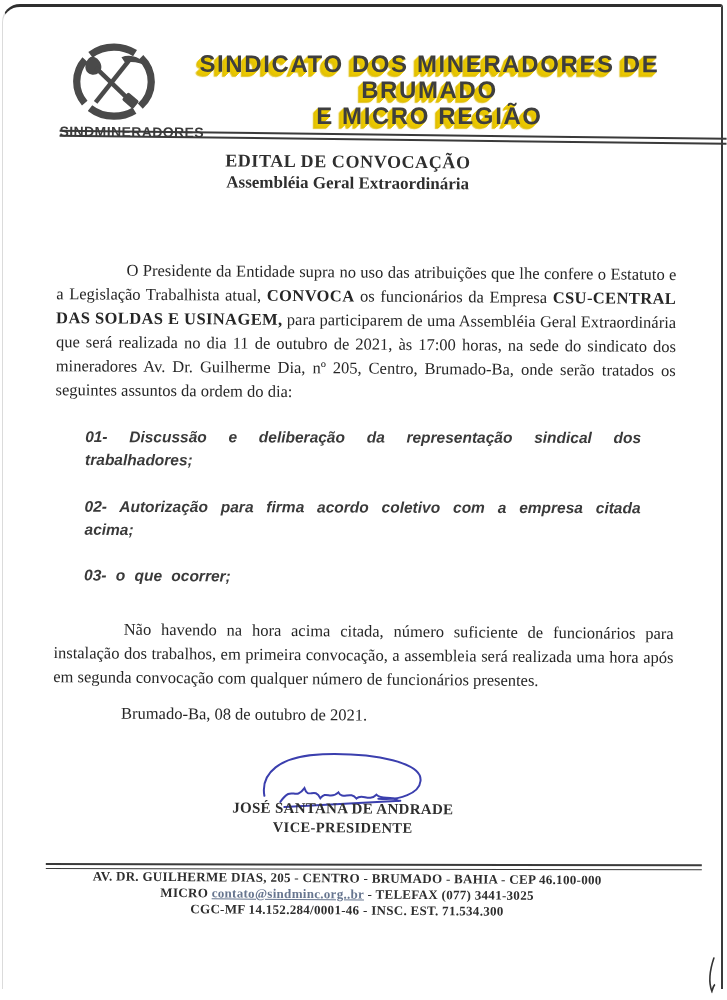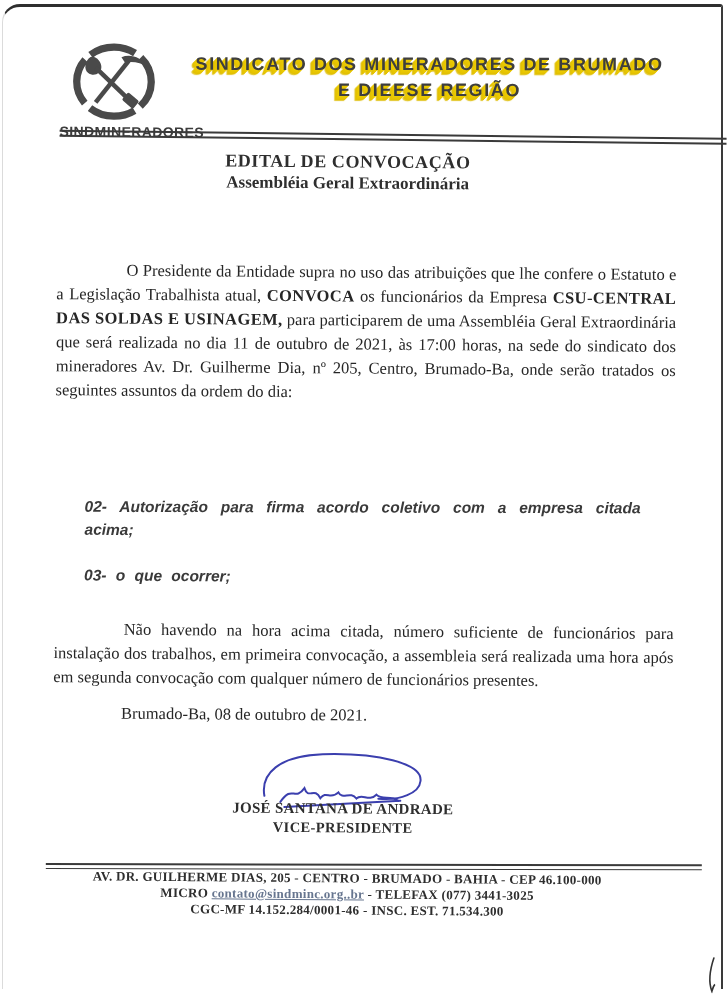--- a/index.html
+++ b/index.html
@@ -32,21 +32,21 @@
   .logo-caption{
     font-family:"Liberation Sans", sans-serif; font-weight:bold;
     font-size:14px; letter-spacing:0.4px; color:#3c3c3c; margin-top:1px;
     white-space:nowrap;
   }
   .org-name{
     position:absolute; top:48px; left:150px; right:18px;
     text-align:center;
     font-family:"Liberation Sans", sans-serif;
     font-weight:bold;
-    font-size:18px; line-height:26px;
+    font-size:24px; line-height:26px;
     letter-spacing:1.6px;
     color:#3e3e3e;
     transform:rotate(-0.4deg);
     text-shadow:
       -1px 1px 0 #eccb02,
       -2px 2px 0 #e9c702,
       -3px 3px 0 #e6c402,
       -4px 4px 0 #e2c002,
       -5px 5px 1px rgba(222,188,2,0.85);
   }
@@ -132,30 +132,31 @@
       <rect x="60" y="58" width="16" height="11" rx="2" fill="#4a4a4a" transform="rotate(40 68 64)"></rect>
 
       <path d="M58 16 C68 12 80 16 86 26 C80 22 70 20 62 22 Z" fill="#4a4a4a"></path>
       <line x1="66" y1="20" x2="30" y2="66" stroke="#4a4a4a" stroke-width="5"></line>
     </svg>
     <div class="logo-caption">SINDMINERADORES</div>
   </div>
 
   <div class="org-name">
     <div>SINDICATO DOS MINERADORES DE BRUMADO</div>
-    <div>E DIEESE REGIÃO</div>
+    <div>E MICRO REGIÃO</div>
   </div>
 
   <div class="header-divider"></div>
 
   <div class="doc-title">EDITAL DE CONVOCAÇÃO</div>
   <div class="doc-subtitle">Assembléia Geral Extraordinária</div>
 
   <div class="para p1"><span>O Presidente da Entidade supra no uso das atribuições que lhe confere o Estatuto e a Legislação Trabalhista atual, </span><b>CONVOCA</b><span> os funcionários da Empresa </span><b>CSU-CENTRAL DAS SOLDAS E USINAGEM,</b><span> para participarem de uma Assembléia Geral Extraordinária que será realizada no dia 11 de outubro de 2021, às 17:00 horas, na sede do sindicato dos mineradores Av. Dr. Guilherme Dia, nº 205, Centro, Brumado-Ba, onde serão tratados os seguintes assuntos da ordem do dia:</span></div>
 
+  <div class="agenda-item a0">01- Discussão e deliberação da representação sindical dos trabalhadores;</div>
   <div class="agenda-item a1">02- Autorização para firma acordo coletivo com a empresa citada acima;</div>
   <div class="agenda-item a2">03- o que ocorrer;</div>
 
   <div class="para p2">Não havendo na hora acima citada, número suficiente de funcionários para instalação dos trabalhos, em primeira convocação, a assembleia será realizada uma hora após em segunda convocação com qualquer número de funcionários presentes.</div>
 
   <div class="date-line">Brumado-Ba, 08 de outubro de 2021.</div>
 
   <div class="signature-block">
     <svg class="signature-ink" width="185" height="64" viewBox="0 0 185 64">
       <g fill="none" stroke="#3b3fae" stroke-width="2" stroke-linecap="round">

